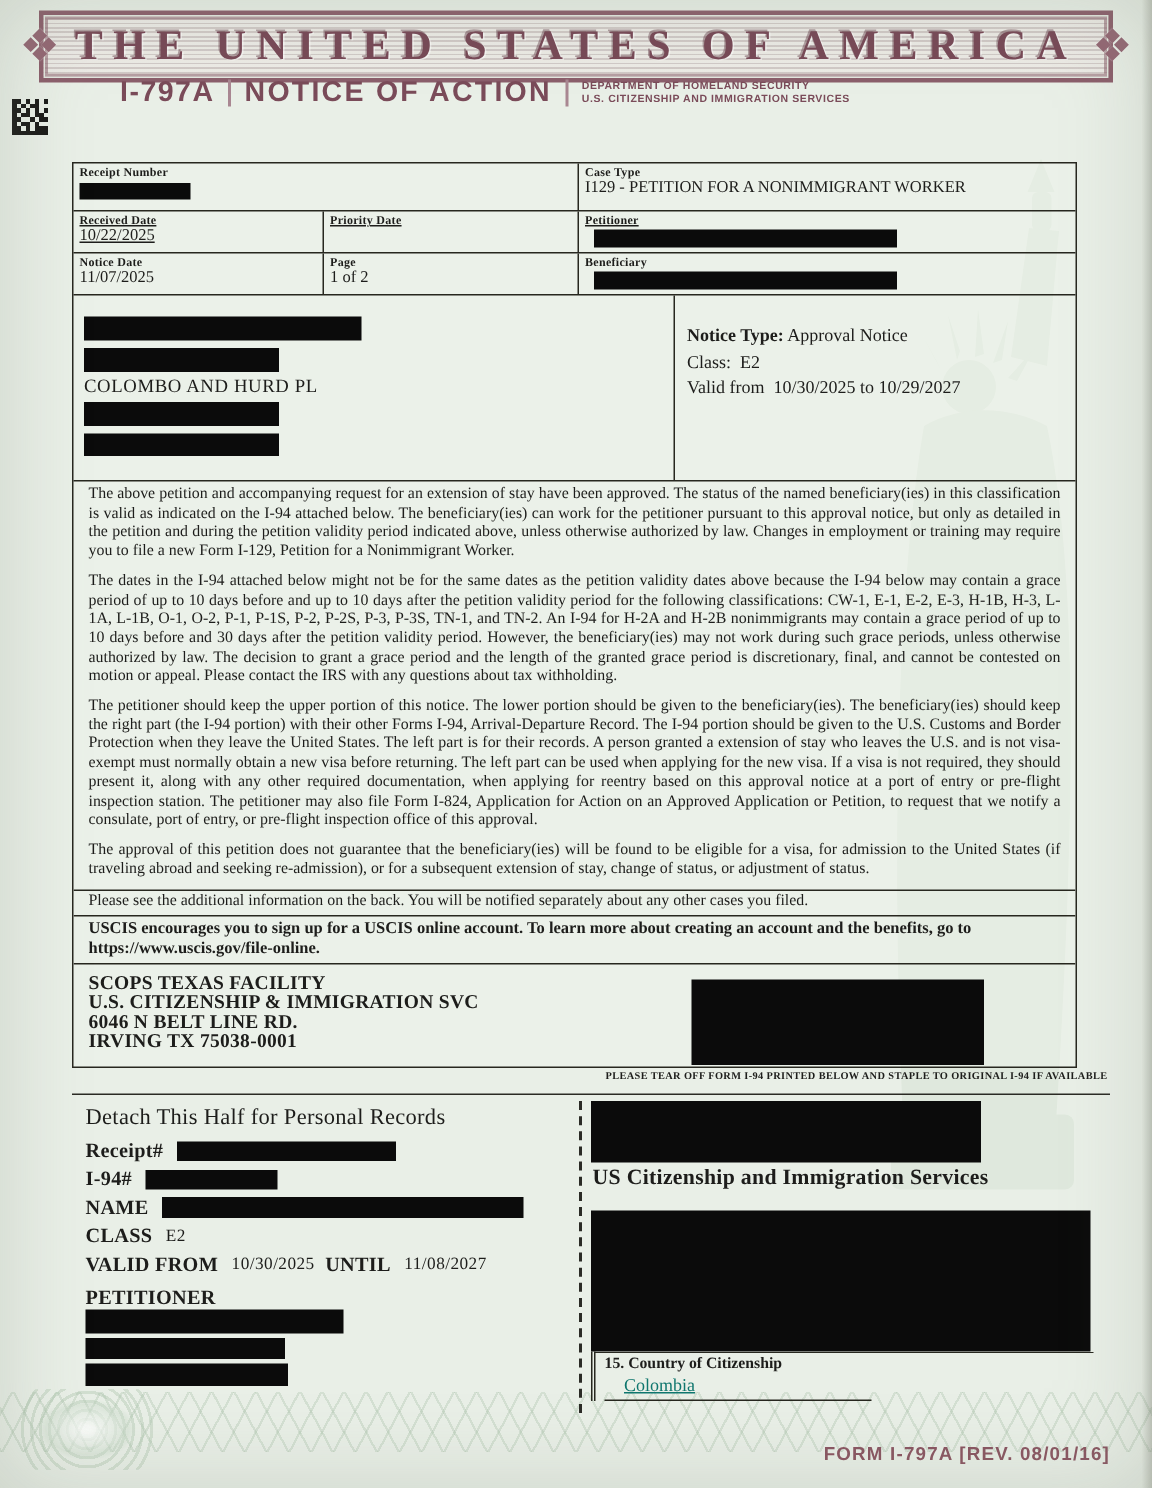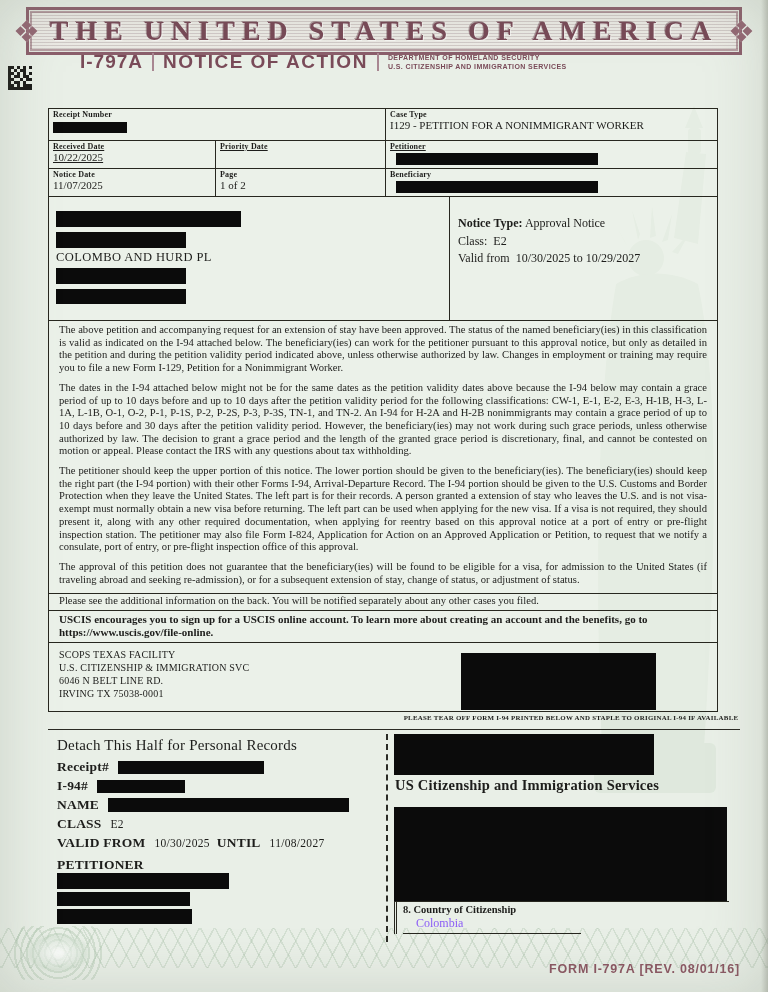--- a/index.html
+++ b/index.html
@@ -61,42 +61,42 @@
   .addr-name{font-size:12.5px;letter-spacing:.4px;line-height:15px;margin:2px 0 3px;}
   .ns-line{font-size:12px;line-height:17.5px;}
   .ns-label{font-weight:bold;}
   
   .body-region{height:389px;box-sizing:border-box;overflow:hidden;}
   .paras{padding:0 10px;}
   .paras p{margin:3px 0 7px;font-size:10.6px;line-height:12.7px;text-align:justify;}
   .back-note{border-top:1.1px solid #27271f;border-bottom:1.1px solid #27271f;padding:1px 10px 2px;font-size:10.6px;line-height:12.5px;}
   .online-note{border-bottom:1.3px solid #27271f;padding:2px 10px 3px;font-weight:bold;font-size:11px;line-height:13px;}
   .office-block{position:relative;padding:5px 10px 0;}
-  .office-line{font-size:10px;line-height:13px;letter-spacing:.2px;}
+  .office-line{font-size:13px;line-height:13px;letter-spacing:.2px;font-weight:bold;}
   .office-redaction{position:absolute;left:412px;top:10px;width:195px;height:57px;}
   
   .tearoff{position:absolute;top:714px;left:400px;width:342px;z-index:2;text-align:center;
     font-weight:bold;font-size:6.9px;letter-spacing:.25px;}
   .tear-line{position:absolute;top:729px;left:48px;width:692px;border-top:1.6px solid #2a2a24;z-index:2;}
   
   .detach{position:absolute;left:57px;top:737px;width:332px;z-index:2;}
   .detach-title{font-size:15px;line-height:17px;margin-bottom:5px;letter-spacing:.2px;}
   .d-row{display:flex;align-items:center;margin-bottom:3px;}
   .d-label{font-weight:bold;font-size:13.5px;margin-right:9px;letter-spacing:.2px;}
   .d-val{font-size:11.5px;letter-spacing:.3px;}
   .d-gap{width:7px;}
   .pet-block{margin-top:6px;}
   .pet-bars .rd{margin-bottom:3px;}
   
   .dashed-divider{position:absolute;left:386px;top:734px;height:208px;border-left:2px dashed #2b2b26;z-index:2;}
   .i94-right{position:absolute;left:394px;top:734px;width:336px;z-index:2;}
   .i94-title{font-weight:bold;font-size:14.5px;line-height:16px;margin:2px 0 0 1px;letter-spacing:.2px;}
   .country-box{border-top:1.6px solid #27271f;border-left:3px double #27271f;box-sizing:border-box;width:335px;padding:2px 0 0 6px;}
   .country-label{font-weight:bold;font-size:10.5px;line-height:12px;}
-  .country-value{font-size:12px;line-height:14px;padding-left:13px;color:#8b5cf6;}
+  .country-value{font-size:12px;line-height:14px;padding-left:13px;color:#0f766e;text-decoration:underline;}
   .country-bottom{width:178px;border-bottom:1.6px solid #27271f;height:3px;}
   
   .form-footer{position:absolute;right:28px;top:962px;z-index:2;
     font-family:"Liberation Sans", sans-serif;font-weight:bold;font-size:12.5px;letter-spacing:.8px;color:#8a5561;}
 </style>
 </head>
 <body>
 
 <div class="statue-wrap">
   <svg width="270" height="720" viewBox="0 0 270 720">
@@ -287,21 +287,21 @@
   </div>
 </div>
 
 <div class="dashed-divider"></div>
 
 <div class="i94-right">
   <span class="rd" style="width:260px;height:41px;"></span>
   <div class="i94-title">US Citizenship and Immigration Services</div>
   <span class="rd" style="width:333px;height:94px;margin-top:14px;"></span>
   <div class="country-box">
-    <div class="country-label">8. Country of Citizenship</div>
+    <div class="country-label">15. Country of Citizenship</div>
     <div class="country-value">Colombia</div>
     <div class="country-bottom"></div>
   </div>
 </div>
 
 <div class="form-footer">FORM I-797A [REV. 08/01/16]</div>
 
 <div class="scan-vignette"></div>
 <div class="scan-edge"></div>
 

